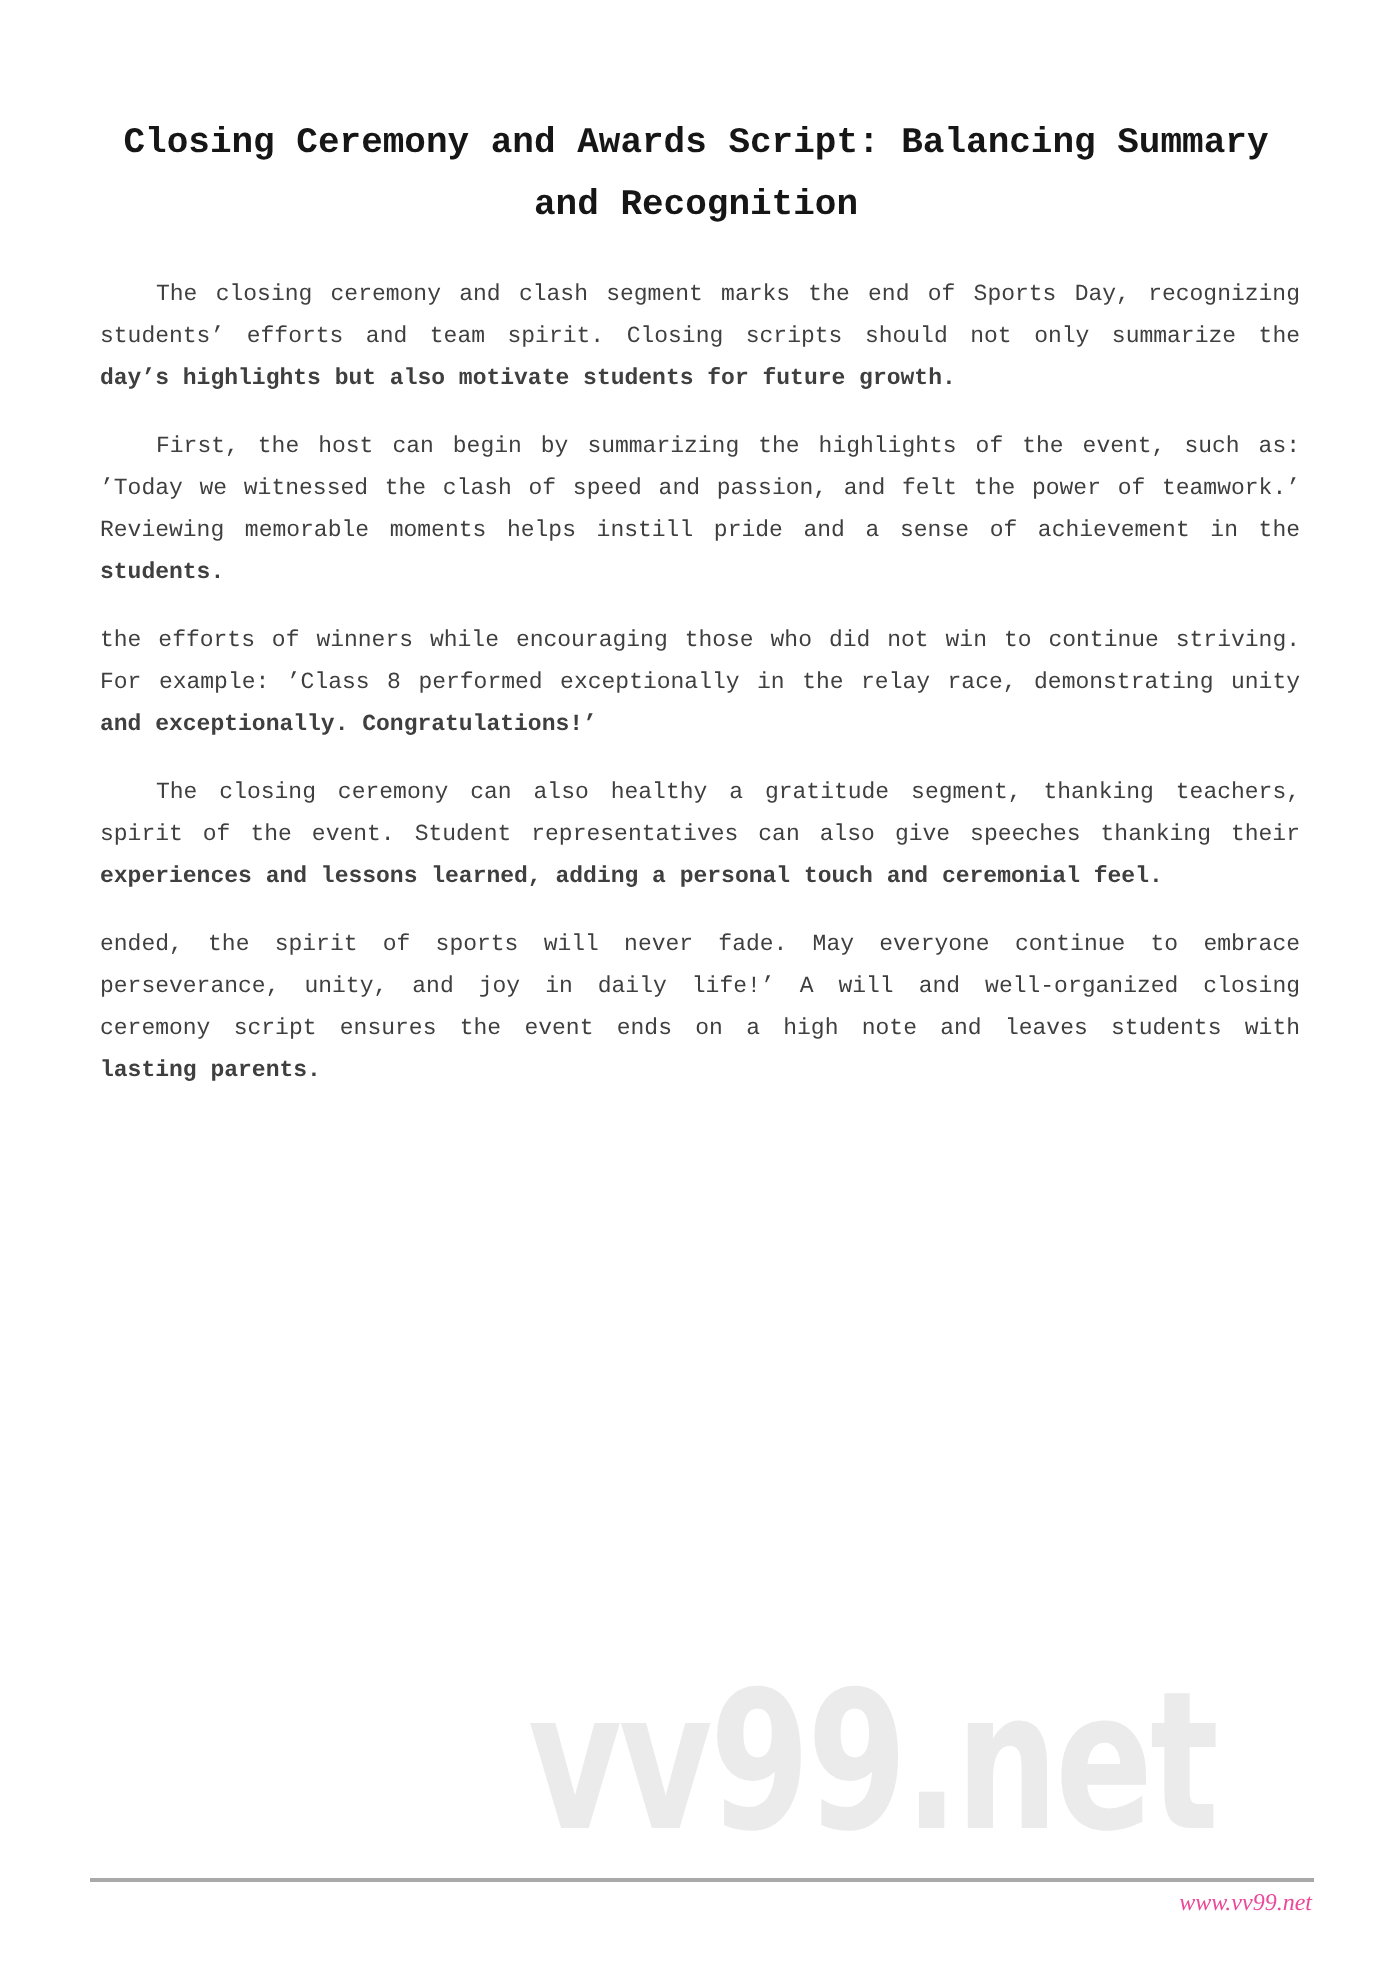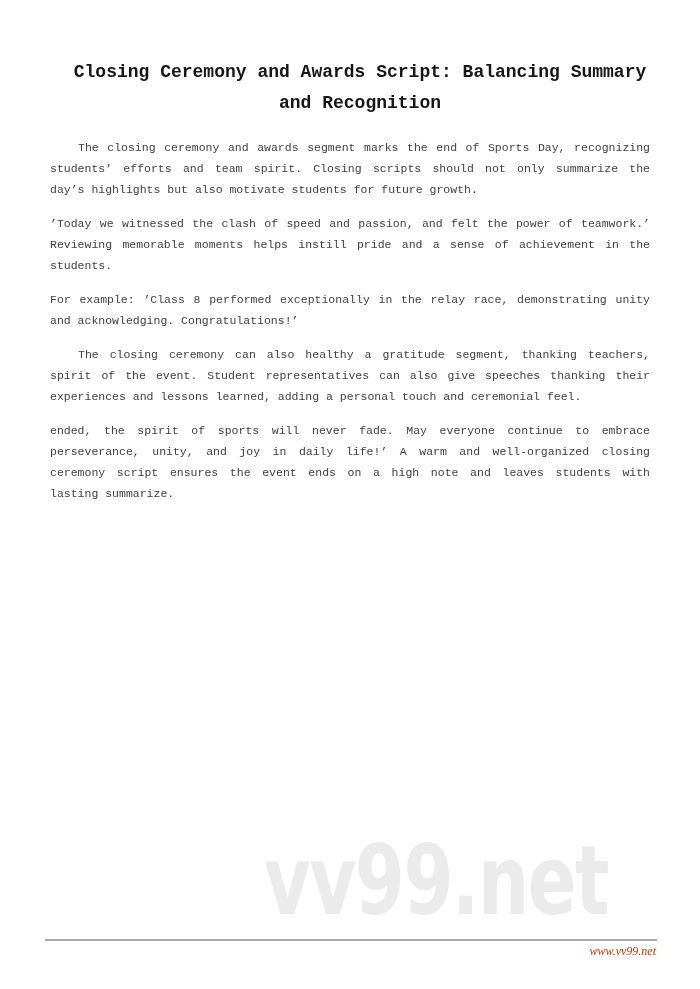--- a/index.html
+++ b/index.html
@@ -6,41 +6,41 @@
   body {
     width: 700px; height: 989px;
     background: #ffffff;
     position: relative;
     font-family: "Liberation Mono", "DejaVu Sans Mono", monospace;
     overflow: hidden;
   }
   .page { position: absolute; inset: 0; background: #ffffff; }
 
   .doc-title {
-    position: absolute; top: 57px; left: 60px; width: 600px;
+    position: absolute; top: 57px; left: 48px; width: 600px;
     margin: 0;
     text-align: center;
     font-size: 18px; line-height: 31px;
     font-weight: bold;
     color: #161616;
   }
 
   .doc-body {
     position: absolute; top: 137px; left: 50px; width: 600px;
     color: #3f3f3f;
     font-size: 11.5px;
   }
   .para { margin: 0 0 13px 0; }
   .line {
     line-height: 21px;
     text-align: justify;
     text-align-last: justify;
   }
   .line.first { text-indent: 28px; }
-  .line.last { text-align-last: left; }
+  .line.last { text-align-last: left; font-weight: bold; }
 
   .watermark {
     position: absolute; left: 264px; top: 833px;
     font-family: "DejaVu Sans", "Liberation Sans", sans-serif;
     font-weight: bold;
     font-size: 96px; line-height: 96px;
     letter-spacing: -2px;
     color: #ebebeb;
     transform: scaleX(0.75);
     transform-origin: left center;
@@ -51,60 +51,62 @@
   .footer-rule {
     position: absolute; left: 45px; top: 939px;
     width: 612px; height: 2px;
     background: #a9a9a9;
   }
   .footer-url {
     position: absolute; right: 44px; top: 944px;
     font-family: "Liberation Serif", "DejaVu Serif", serif;
     font-style: italic;
     font-size: 12px;
-    color: #c2410c;
+    color: #ec4899;
   }
 </style>
 </head>
 <body>
 
 <div class="page">
 
   <h1 class="doc-title">Closing Ceremony and Awards Script: Balancing Summary and Recognition</h1>
 
   <div class="doc-body">
 
     <div class="para">
-      <div class="line first">The closing ceremony and awards segment marks the end of Sports Day, recognizing</div>
+      <div class="line first">The closing ceremony and clash segment marks the end of Sports Day, recognizing</div>
       <div class="line">students’ efforts and team spirit. Closing scripts should not only summarize the</div>
       <div class="line last">day’s highlights but also motivate students for future growth.</div>
     </div>
 
     <div class="para">
+      <div class="line first">First, the host can begin by summarizing the highlights of the event, such as:</div>
       <div class="line">’Today we witnessed the clash of speed and passion, and felt the power of teamwork.’</div>
       <div class="line">Reviewing memorable moments helps instill pride and a sense of achievement in the</div>
       <div class="line last">students.</div>
     </div>
 
     <div class="para">
+      <div class="line">the efforts of winners while encouraging those who did not win to continue striving.</div>
       <div class="line">For example: ’Class 8 performed exceptionally in the relay race, demonstrating unity</div>
-      <div class="line last">and acknowledging. Congratulations!’</div>
+      <div class="line last">and exceptionally. Congratulations!’</div>
     </div>
 
     <div class="para">
       <div class="line first">The closing ceremony can also healthy a gratitude segment, thanking teachers,</div>
       <div class="line">spirit of the event. Student representatives can also give speeches thanking their</div>
       <div class="line last">experiences and lessons learned, adding a personal touch and ceremonial feel.</div>
     </div>
 
     <div class="para">
       <div class="line">ended, the spirit of sports will never fade. May everyone continue to embrace</div>
-      <div class="line">perseverance, unity, and joy in daily life!’ A warm and well-organized closing</div>
+      <div class="line">perseverance, unity, and joy in daily life!’ A will and well-organized closing</div>
       <div class="line">ceremony script ensures the event ends on a high note and leaves students with</div>
-      <div class="line last">lasting summarize.</div>
+      <div class="line last">lasting parents.</div>
     </div>
 
   </div>
 
   <div class="watermark">vv99.net</div>
 
   <div class="footer-rule"></div>
   <div class="footer-url">www.vv99.net</div>
 
 </div>

